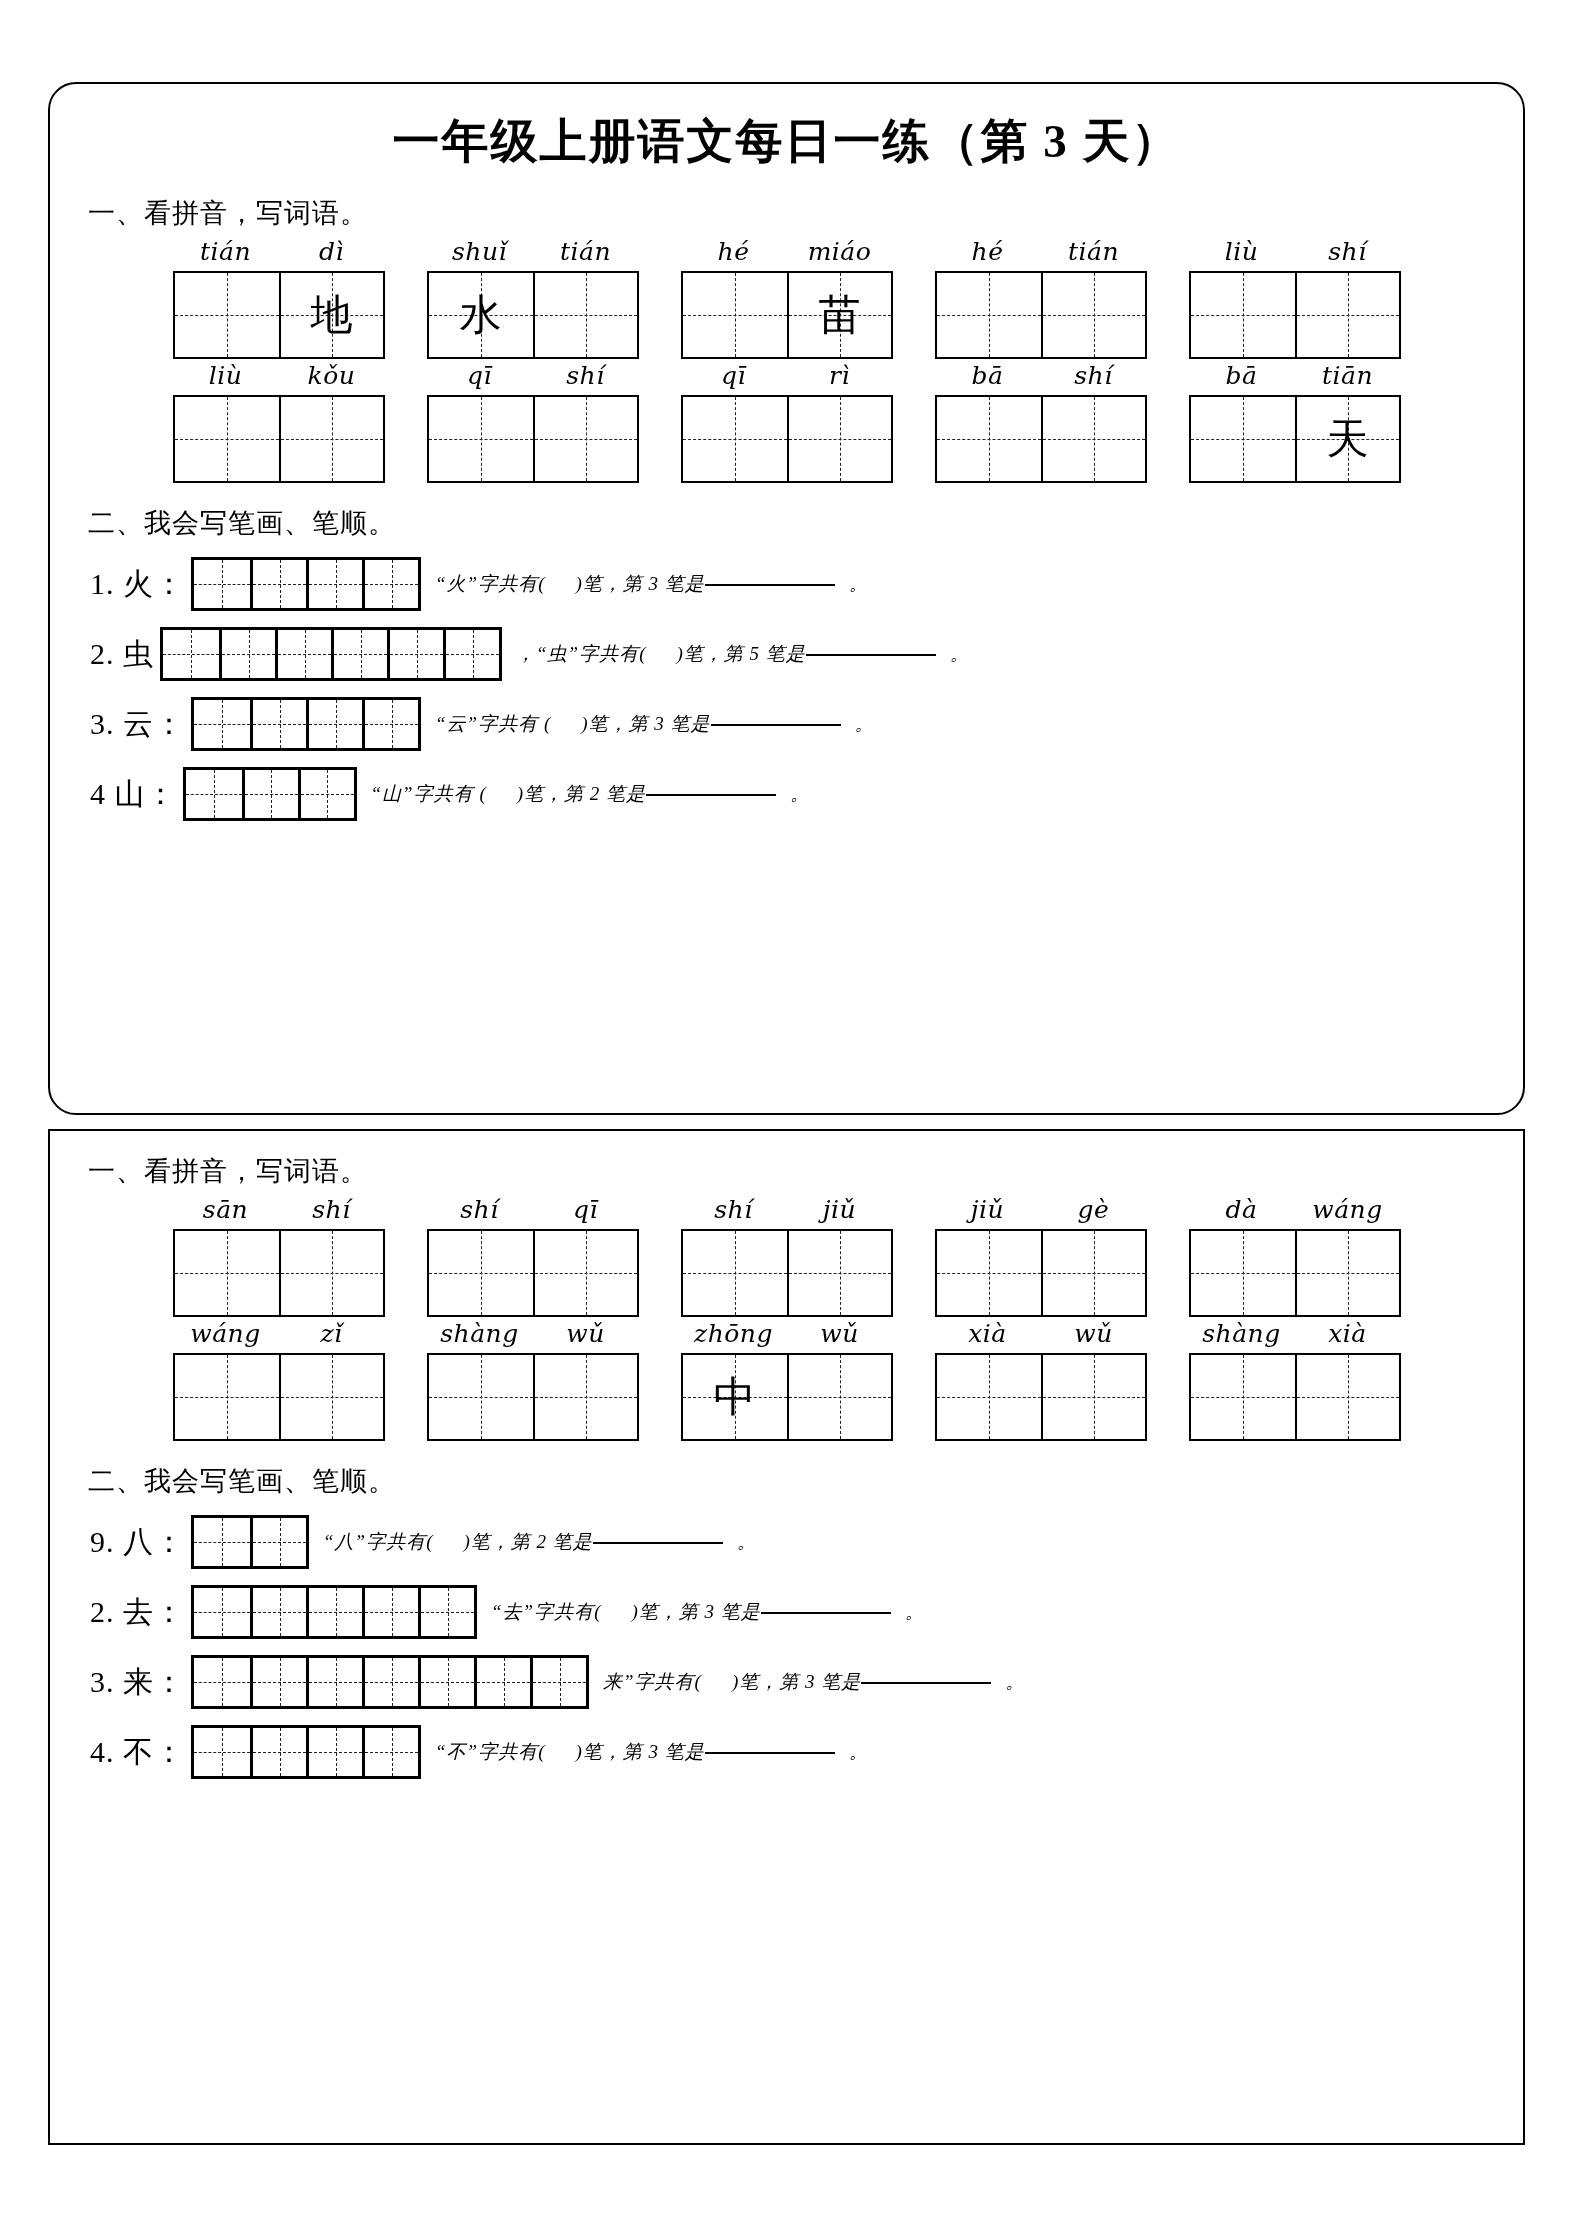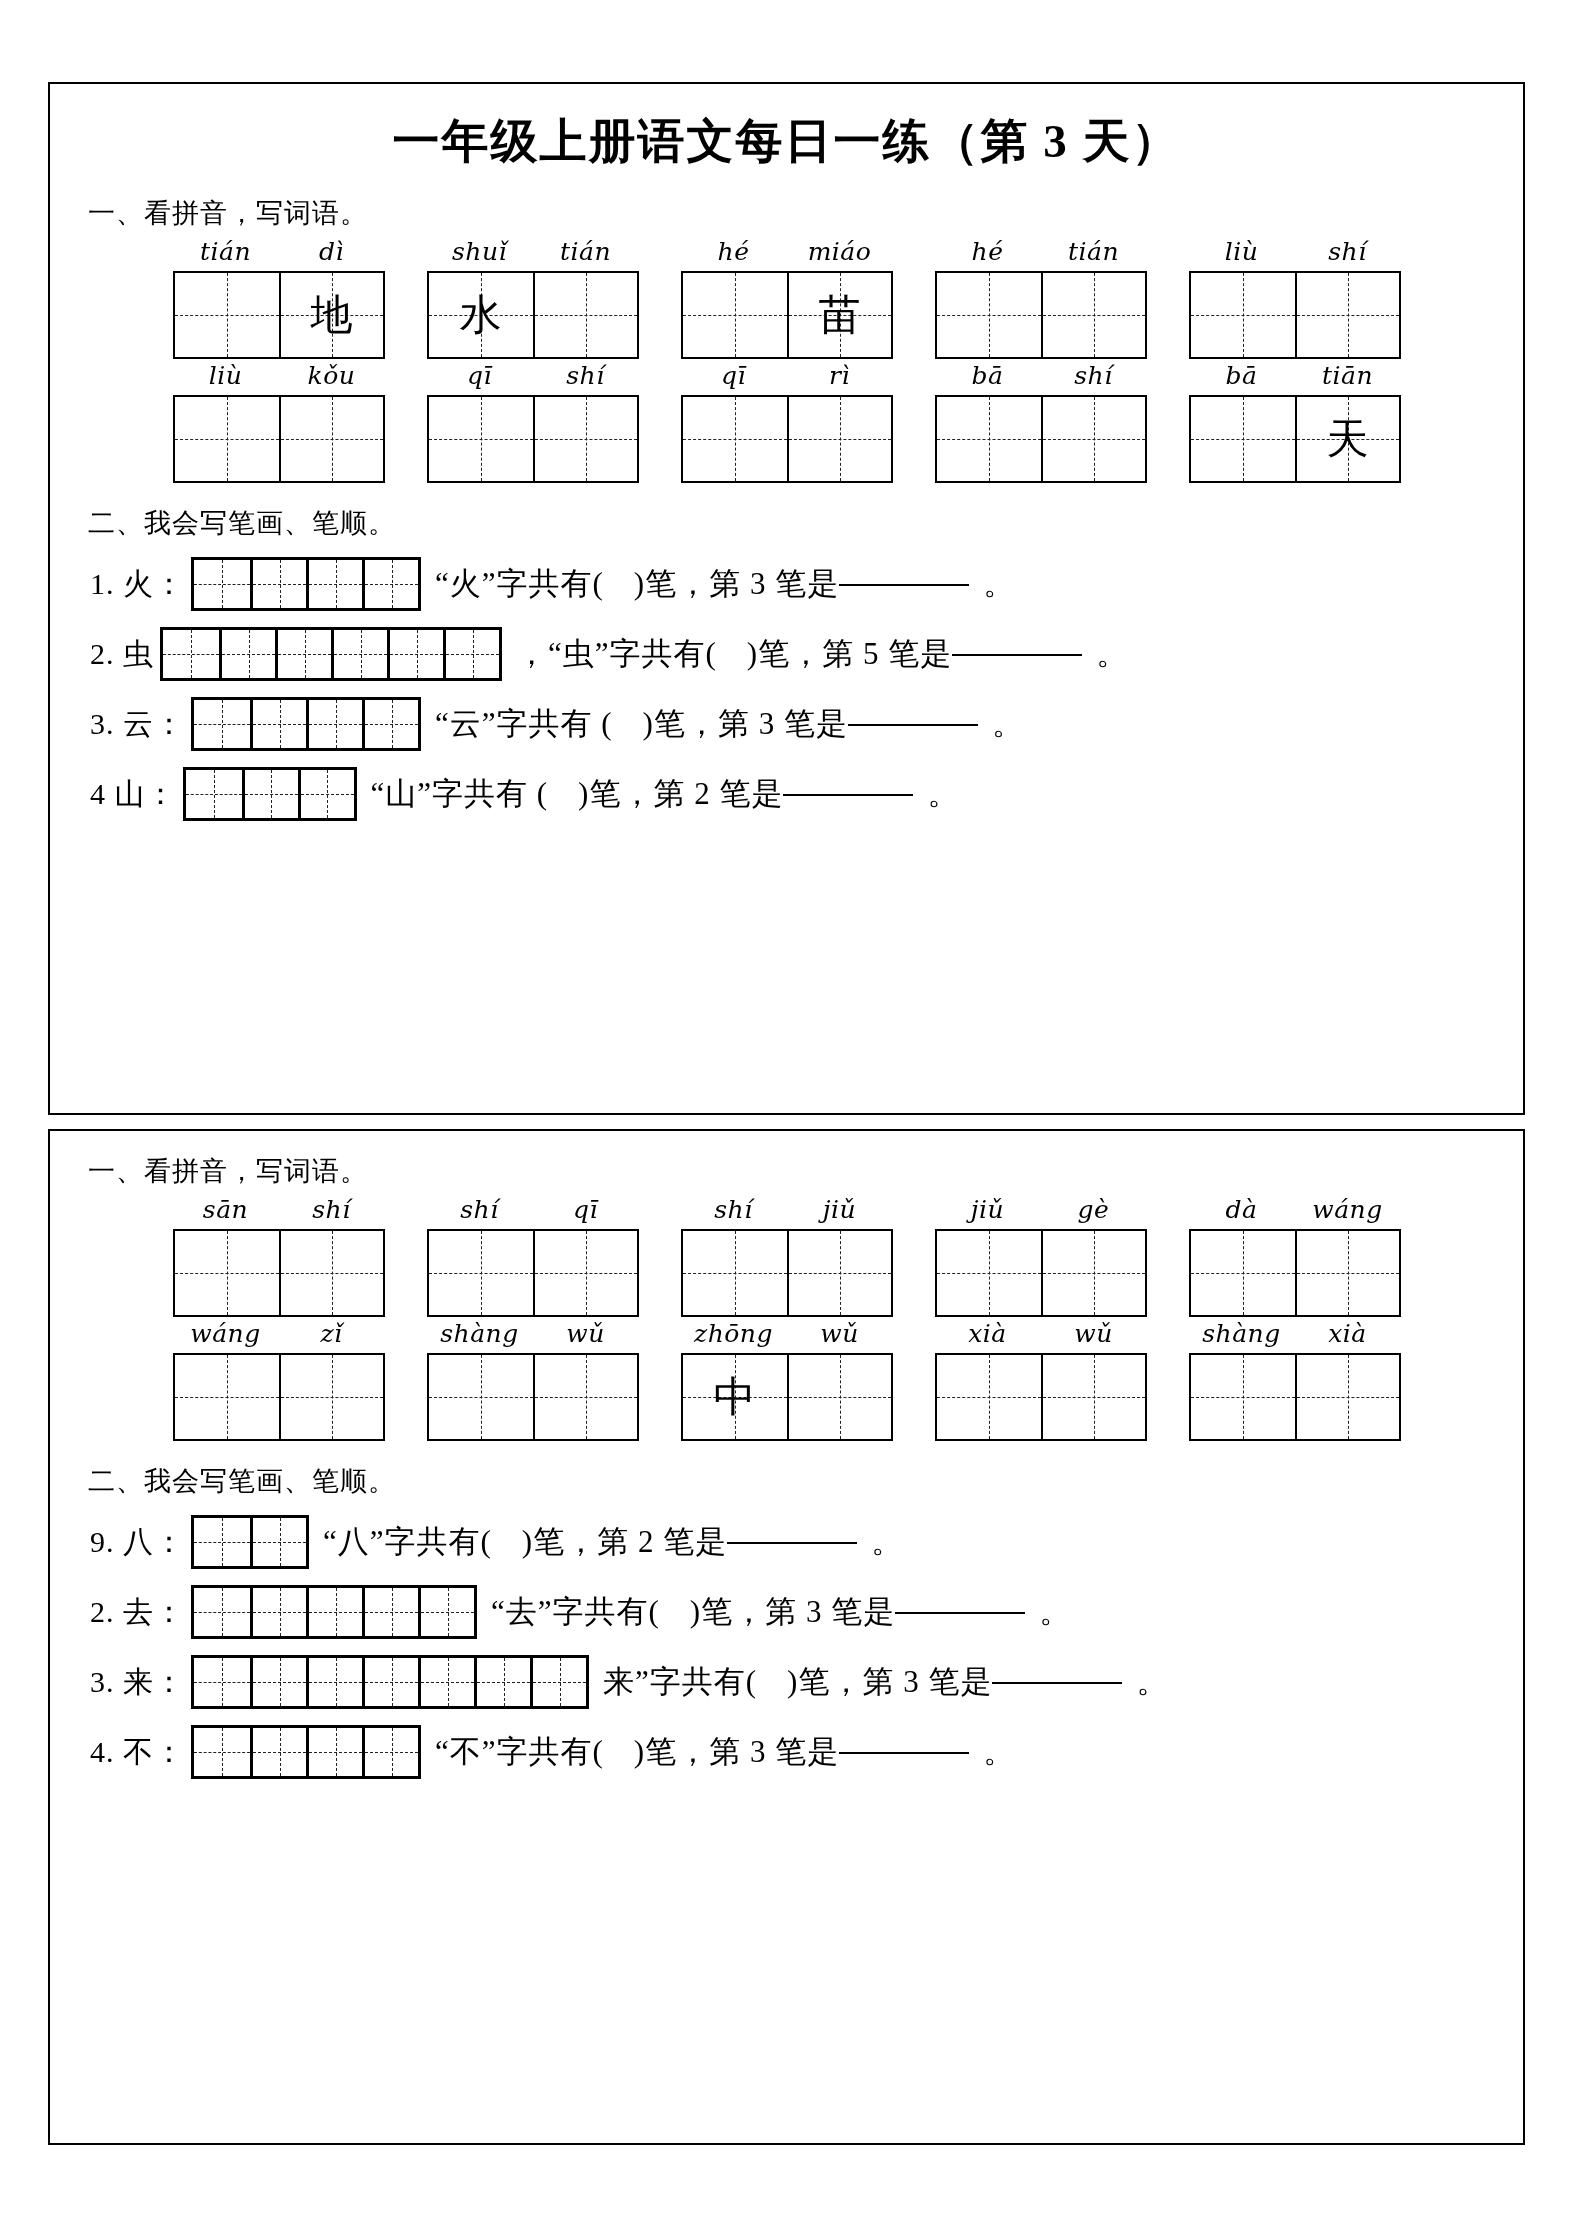--- a/index.html
+++ b/index.html
@@ -22,20 +22,21 @@
   }
   .sheet {
     border: 2px solid #000;
     margin: 0 48px;
     box-sizing: border-box;
     position: relative;
   }
   .sheet.first {
     margin-top: 82px;
     height: 1033px;
+    border-radius: 28px;
   }
   .sheet.second {
     margin-top: 14px;
     height: 1016px;
   }
   .sheet-title {
     text-align: center;
     font-size: 47px;
     font-weight: bold;
     letter-spacing: 2px;
@@ -151,22 +152,23 @@
   }
   .sbox::after {
     content: "";
     position: absolute;
     top: 0; bottom: 0;
     left: 50%;
     border-left: 1.5px dashed #222;
   }
   .stroke-text {
     margin-left: 14px;
-    font-size: 31px;
+    font-size: 19px;
     letter-spacing: 1px;
+    font-style: italic;
   }
   .blank-line {
     display: inline-block;
     width: 130px;
     border-bottom: 2px solid #000;
     height: 1px;
     vertical-align: 4px;
   }
   .small-gap { display:inline-block; width: 16px; }
 </style>

